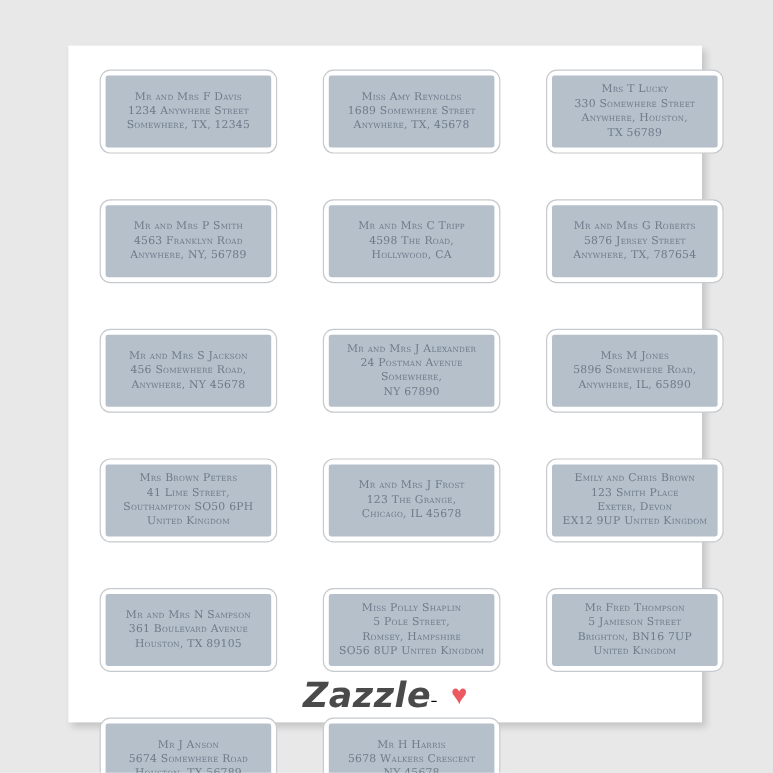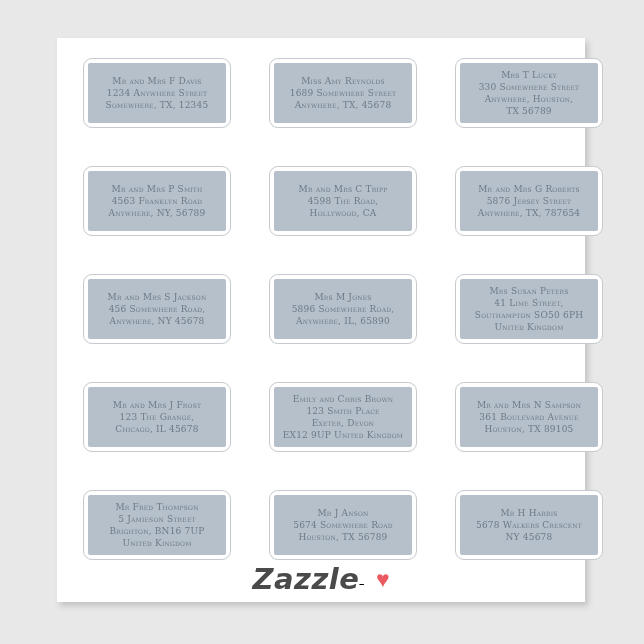--- a/index.html
+++ b/index.html
@@ -144,32 +144,40 @@
   </div>
 
   <div class="label">
     <div class="label-inner">
           <div class="line">Mr and Mrs S Jackson</div>
           <div class="line">456 Somewhere Road,</div>
           <div class="line">Anywhere, NY 45678</div>
         </div>
   </div>
 
+  <div class="label">
+    <div class="label-inner">
+          <div class="line">Mr and Mrs J Alexander</div>
+          <div class="line">24 Postman Avenue</div>
+          <div class="line">Somewhere,</div>
+          <div class="line">NY 67890</div>
+        </div>
+  </div>
 
   <div class="label">
     <div class="label-inner">
           <div class="line">Mrs M Jones</div>
           <div class="line">5896 Somewhere Road,</div>
           <div class="line">Anywhere, IL, 65890</div>
         </div>
   </div>
 
   <div class="label">
     <div class="label-inner">
-          <div class="line">Mrs Susan Peters</div>
+          <div class="line">Mrs Brown Peters</div>
           <div class="line">41 Lime Street,</div>
           <div class="line">Southampton SO50 6PH</div>
           <div class="line">United Kingdom</div>
         </div>
   </div>
 
   <div class="label">
     <div class="label-inner">
           <div class="line">Mr and Mrs J Frost</div>
           <div class="line">123 The Grange,</div>
@@ -187,20 +195,28 @@
   </div>
 
   <div class="label">
     <div class="label-inner">
           <div class="line">Mr and Mrs N Sampson</div>
           <div class="line">361 Boulevard Avenue</div>
           <div class="line">Houston, TX 89105</div>
         </div>
   </div>
 
+  <div class="label">
+    <div class="label-inner">
+          <div class="line">Miss Polly Shaplin</div>
+          <div class="line">5 Pole Street,</div>
+          <div class="line">Romsey, Hampshire</div>
+          <div class="line">SO56 8UP United Kingdom</div>
+        </div>
+  </div>
 
   <div class="label">
     <div class="label-inner">
           <div class="line">Mr Fred Thompson</div>
           <div class="line">5 Jamieson Street</div>
           <div class="line">Brighton, BN16 7UP</div>
           <div class="line">United Kingdom</div>
         </div>
   </div>
 

